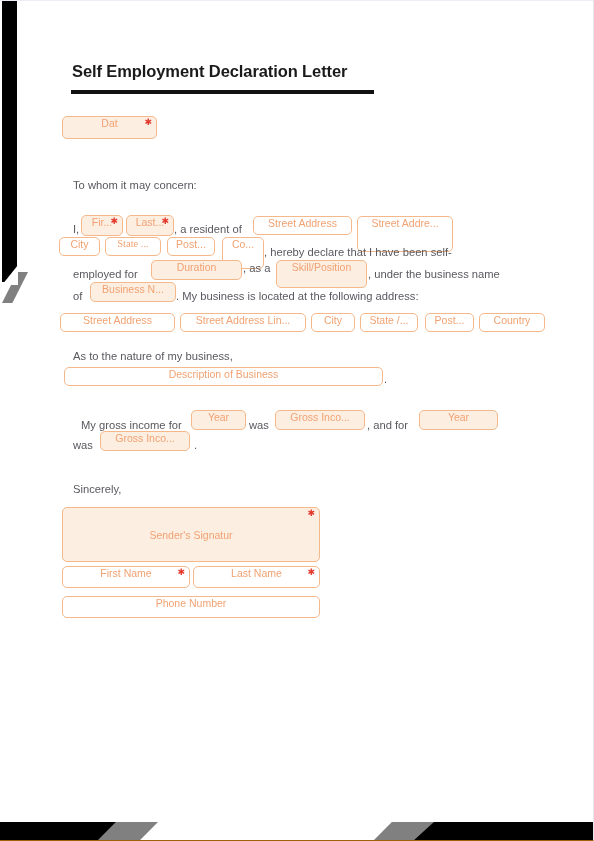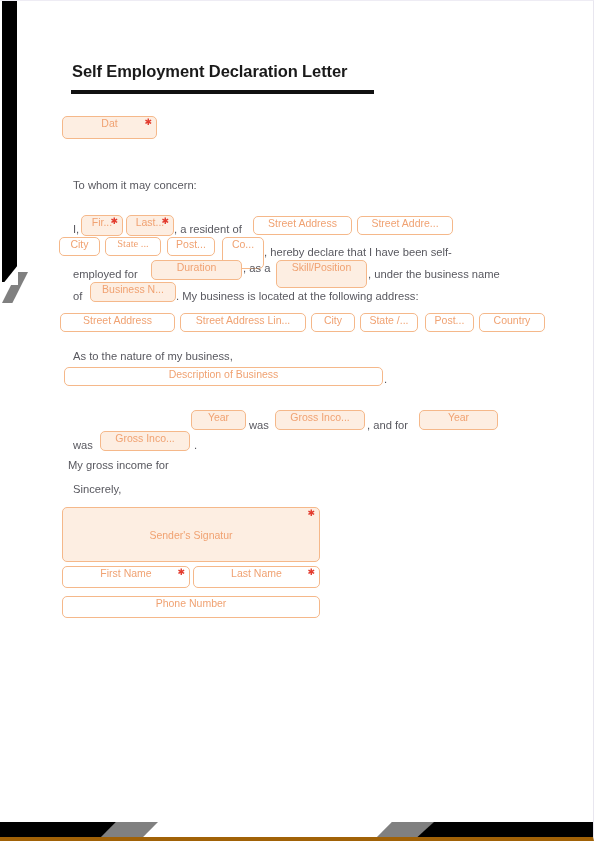--- a/index.html
+++ b/index.html
@@ -17,21 +17,21 @@
 
   
   #page {
     position: absolute;
     left: 0; top: 0;
     width: 594px;
     height: 841px;
     background: #ffffff;
     box-sizing: border-box;
     border-right: 1px solid #e8e6ef;
-    border-bottom: 4px solid #a16207;
+    border-bottom: 1px solid #a16207;
     border-top: 1px solid #eeecf4;
     overflow: hidden;
     padding-left: 9px;
   }
 
   
   .deco-left-bar {
     position: absolute;
     left: 2px;
     top: 0;
@@ -198,21 +198,21 @@
       <span>Last...</span>
       <span class="req">✱</span>
     </div>
 
     <div class="body-text" style="left:174px; top:222px;">, a resident of</div>
 
     <div class="fld" style="left:253px; top:215px; width:99px; height:19px;">
       <span>Street Address</span>
     </div>
 
-    <div class="fld" style="left:357px; top:215px; width:96px; height:19px;">
+    <div class="fld" style="left:357px; top:215px; width:96px; height:36px;">
       <span>Street Addre...</span>
     </div>
 
     <div class="fld" style="left:59px; top:236px; width:41px; height:19px;">
       <span>City</span>
     </div>
 
     <div class="fld" style="left:105px; top:236px; width:56px; height:19px;font-family:Liberation Serif, serif;">
       <span>State ...</span>
     </div>
@@ -274,21 +274,21 @@
     </div>
 
     <div class="body-text" style="left:73px; top:349px;">As to the nature of my business,</div>
 
     <div class="fld" style="left:64px; top:366px; width:319px; height:19px;">
       <span>Description of Business</span>
     </div>
 
     <div class="body-text" style="left:384px; top:372px;">.</div>
 
-    <div class="body-text" style="left:68px; top:418px;margin-top:40px;">My gross income for</div>
+    <div class="body-text" style="left:81px; top:418px;">My gross income for</div>
 
     <div class="fld filled" style="left:191px; top:409px; width:55px; height:20px;">
       <span>Year</span>
     </div>
 
     <div class="body-text" style="left:249px; top:418px;">was</div>
 
     <div class="fld filled" style="left:275px; top:409px; width:90px; height:20px;">
       <span>Gross Inco...</span>
     </div>

